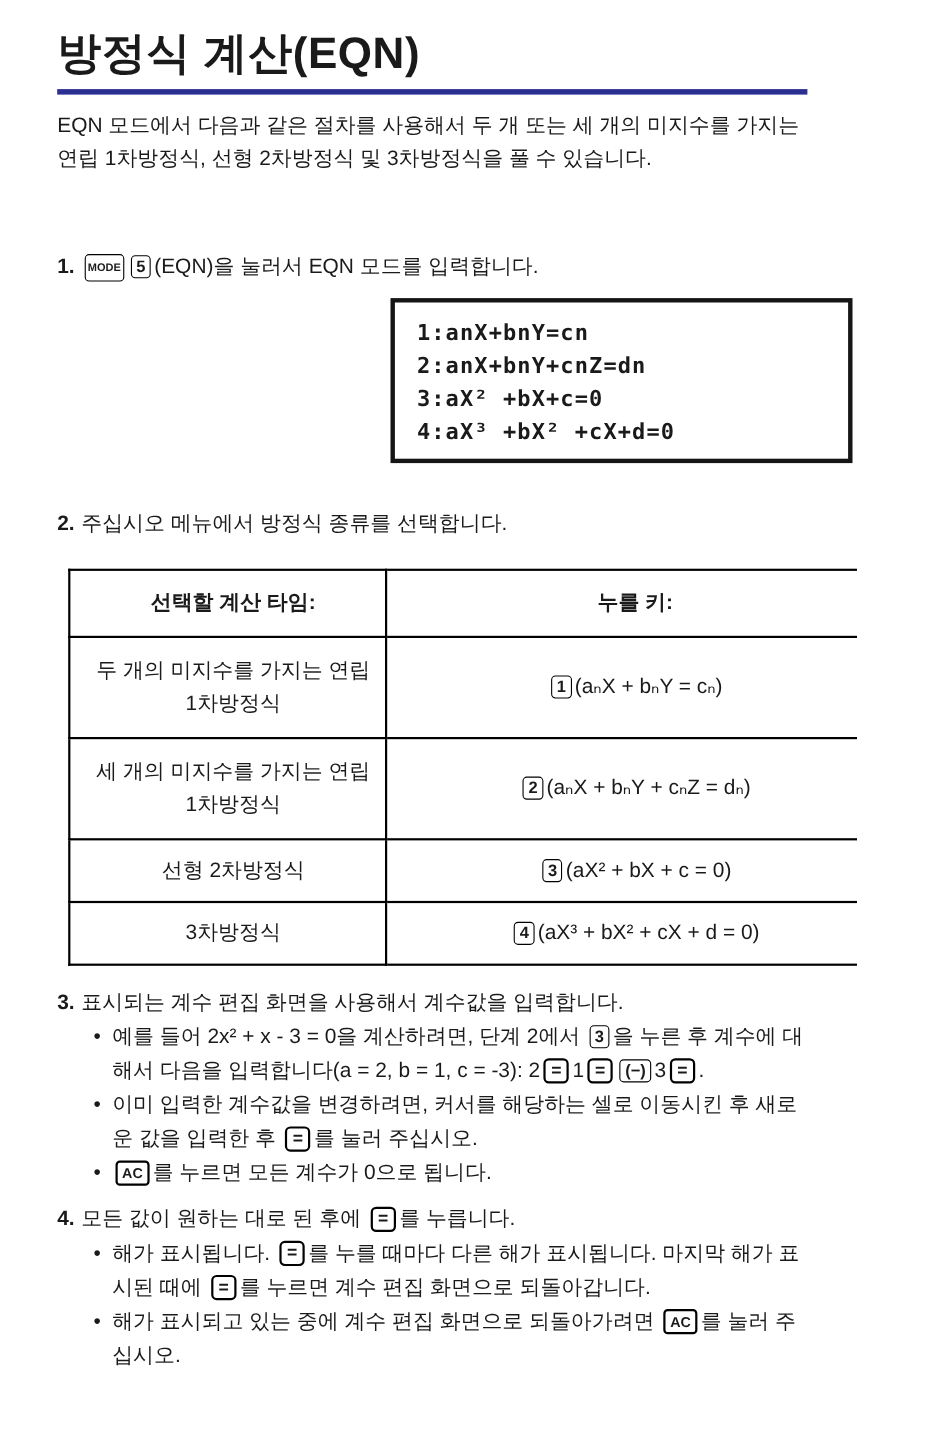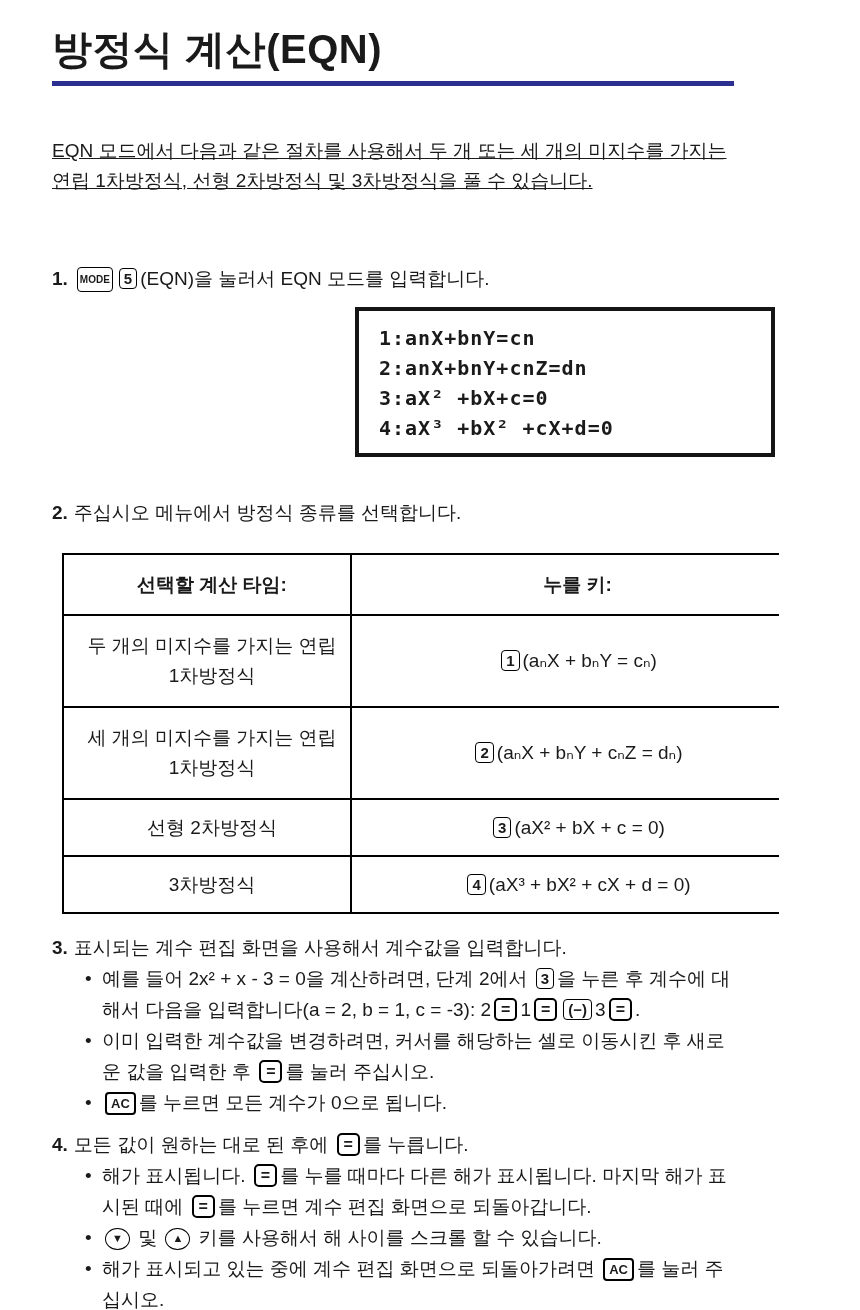--- a/index.html
+++ b/index.html
@@ -16,21 +16,21 @@
   h1{
     margin:0;
     font-size:40px;
     line-height:50px;
     font-weight:600;
     letter-spacing:0.5px;
   }
   h1 .en{font-weight:800;}
   .rule{height:5px;background:#2b2f90;margin-top:7px;}
   .body-text{font-size:19px;line-height:30px;}
-  .intro{margin:50px 0 0 0;text-decoration:underline;}
+  .intro{margin:14px 0 0 0;}
   .step{margin:0;}
   .step-1{margin-top:27px;}
   .stepnum{font-weight:700;margin-right:6px;}
   .key{
     display:inline-block;
     border:1.7px solid #000;
     border-radius:4px;
     font-weight:700;
     font-size:15px;
     line-height:19px;
@@ -145,17 +145,16 @@
   <div class="body-text step step-3"><span class="stepnum">3.</span><span>표시되는 계수 편집 화면을 사용해서 계수값을 입력합니다.</span></div>
   <ul class="bullets">
     <li><span>예를 들어 2x² + x - 3 = 0을 계산하려면, 단계 2에서 </span><span class="key">3</span><span>을 누른 후 계수에 대해서 다음을 입력합니다(a = 2, b = 1, c = -3): 2</span><span class="key key-eq">=</span><span>1</span><span class="key key-eq">=</span><span class="key">(−)</span><span>3</span><span class="key key-eq">=</span><span>.</span></li>
     <li><span>이미 입력한 계수값을 변경하려면, 커서를 해당하는 셀로 이동시킨 후 새로운 값을 입력한 후 </span><span class="key key-eq">=</span><span>를 눌러 주십시오.</span></li>
     <li><span class="key key-ac">AC</span><span>를 누르면 모든 계수가 0으로 됩니다.</span></li>
   </ul>
 
   <div class="body-text step step-4"><span class="stepnum">4.</span><span>모든 값이 원하는 대로 된 후에 </span><span class="key key-eq">=</span><span>를 누릅니다.</span></div>
   <ul class="bullets">
     <li><span>해가 표시됩니다. </span><span class="key key-eq">=</span><span>를 누를 때마다 다른 해가 표시됩니다. 마지막 해가 표시된 때에 </span><span class="key key-eq">=</span><span>를 누르면 계수 편집 화면으로 되돌아갑니다.</span></li>
-    <li><span class="key-oval">▼</span><span> 및 </span><span class="key-oval">▲</span><span> 키를 사용해서 해 사이를 스크롤 할 수 있습니다.</span></li>
     <li><span>해가 표시되고 있는 중에 계수 편집 화면으로 되돌아가려면 </span><span class="key key-ac">AC</span><span>를 눌러 주십시오.</span></li>
   </ul>
 
 </div>
 
 </body></html>

